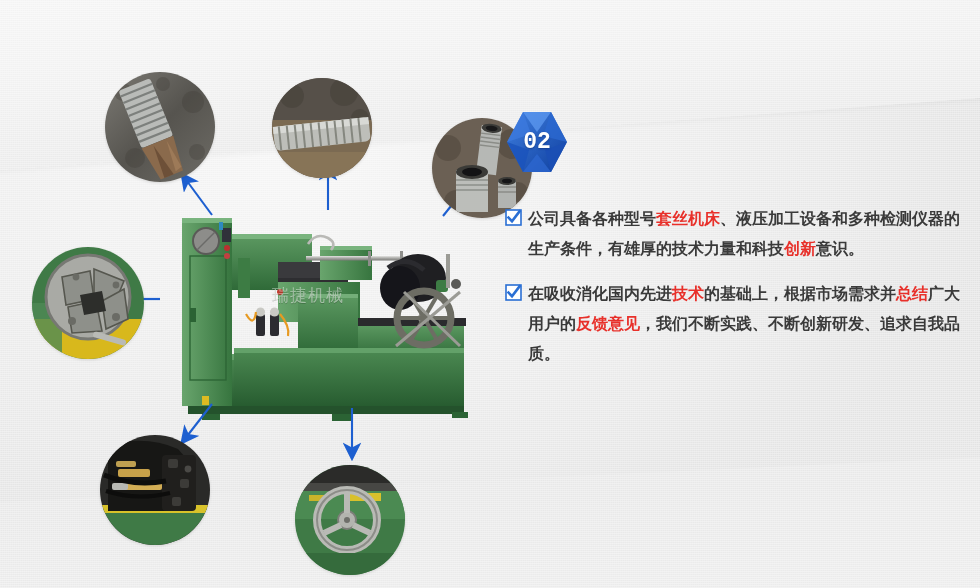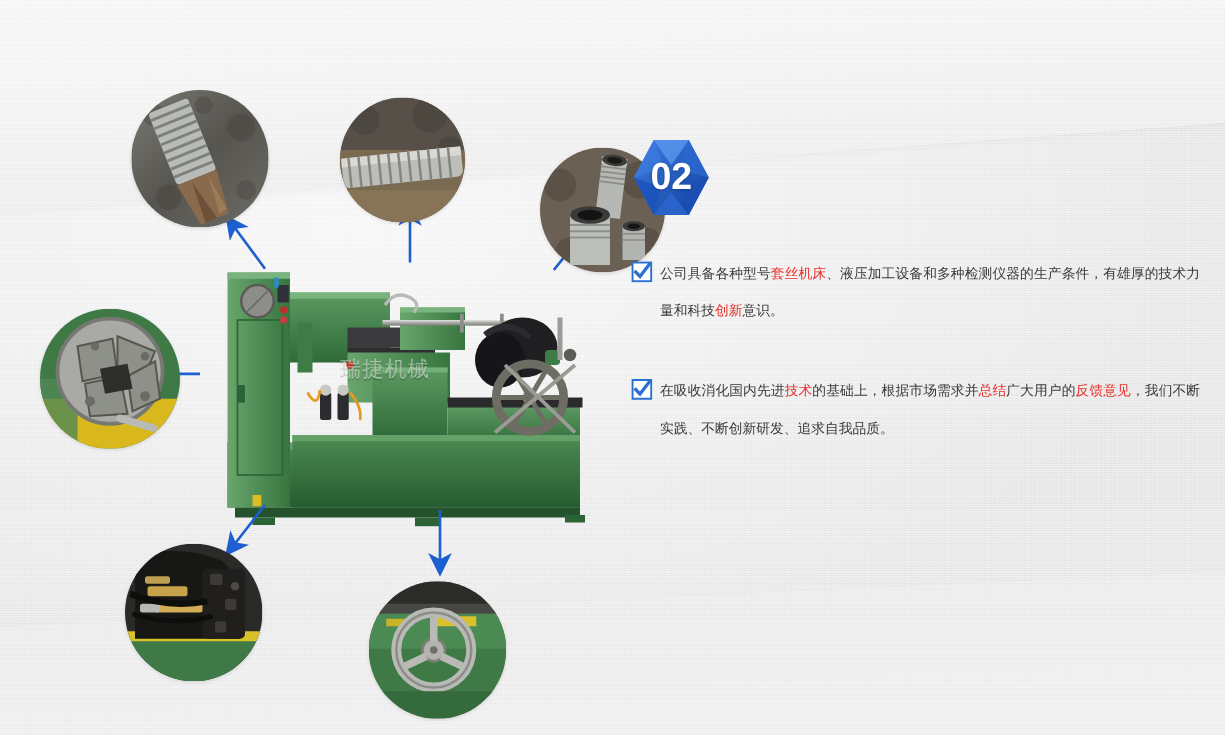--- a/index.html
+++ b/index.html
@@ -60,42 +60,43 @@
 
   
   .content{
     position:absolute;left:505px;top:106px;width:455px;
   }
   .head-row{display:flex;align-items:center;gap:14px;height:72px;}
   .badge{position:relative;width:64px;height:64px;flex:0 0 64px;}
   .badge svg{display:block;width:64px;height:64px;}
   .badge-num{
     position:absolute;inset:0;display:flex;align-items:center;justify-content:center;
-    font-size:30px;font-weight:bold;color:#ffffff;letter-spacing:0px;
-    font-family:Liberation Sans, sans-serif;
+    font-size:23px;font-weight:bold;color:#ffffff;letter-spacing:0px;
+    font-family:Liberation Mono, monospace;
     text-shadow:0 1px 2px rgba(10,40,110,.55);
     padding-bottom:1px;
     text-align:right;
   }
   .head-title{
     font-size:27px;font-weight:bold;color:#1e6fd9;
     letter-spacing:2px;white-space:nowrap;
     font-family:"DejaVu Sans","Liberation Sans",sans-serif;
   }
   .para{
     display:flex;align-items:flex-start;gap:6px;
     margin-top:26px;
   }
-  .para.second{margin-top:34px;}
+  .para.second{margin-top:15px;}
   .chk{flex:0 0 17px;width:17px;height:17px;margin-top:5px;}
   .chk svg{display:block;width:17px;height:17px;}
   .ptext{
-    font-size:11px;line-height:30px;color:#3a3a3a;
+    font-size:16px;line-height:30px;color:#3a3a3a;
     font-family:"DejaVu Sans","Liberation Sans",sans-serif;
     text-align:justify;
+    font-weight:bold;
   }
   .hl{color:#e8302a;}
 </style>
 </head>
 <body>
 
 <div class="stage">
 
   <div class="swoosh-a"></div>
   <div class="swoosh-b"></div>

